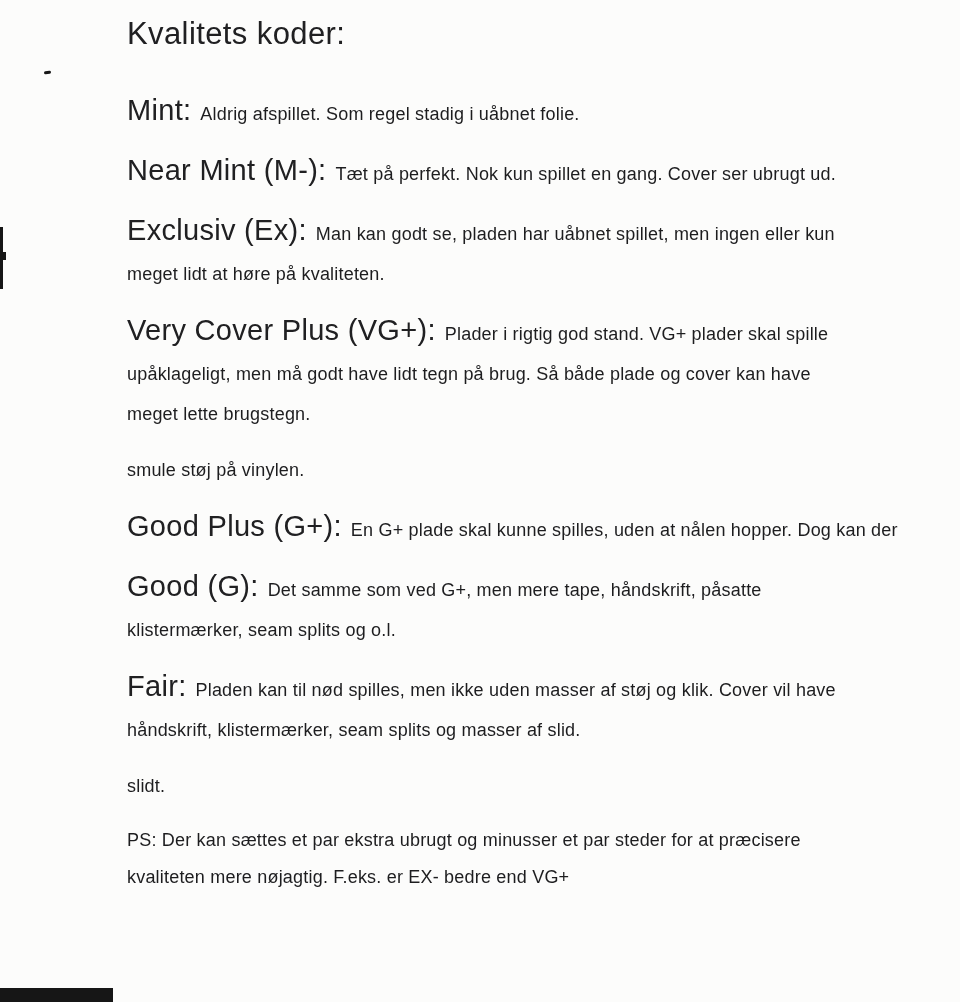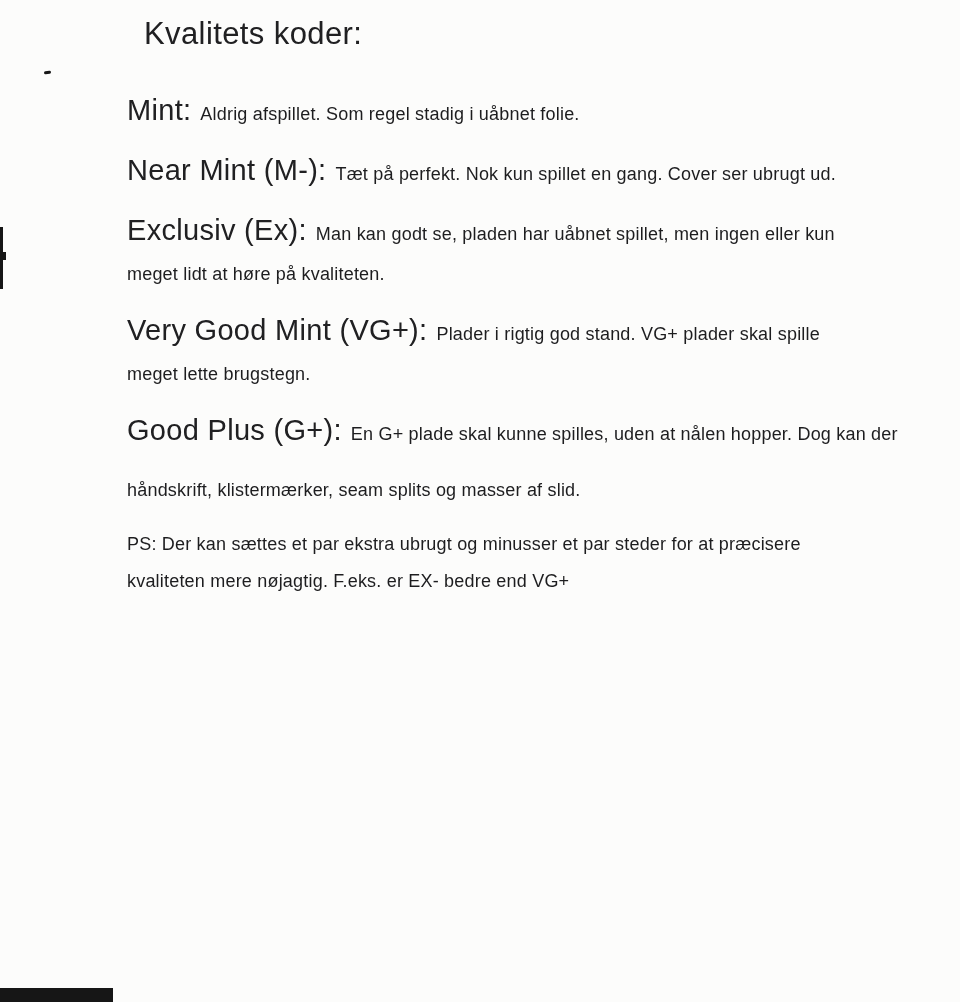--- a/index.html
+++ b/index.html
@@ -13,21 +13,21 @@
     overflow: hidden;
   }
   .page {
     padding: 16px 60px 0 127px;
     max-width: 773px;
   }
   h1.doc-title {
     font-size: 31px;
     font-weight: 400;
     letter-spacing: 0.4px;
-    margin: 0 0 38px 17px;
+    margin: 0 0 38px 0;
     line-height: 36px;
     color: #202022;
   }
   .entry {
     margin: 16px 0 16px 0;
     line-height: 40px;
     font-size: 18px;
   }
   .first-line, .cont {
     display: block;
@@ -78,40 +78,52 @@
 
   <p class="entry">
     <span class="first-line">
       <span class="term">Exclusiv (Ex):</span><span class="desc">Man kan godt se, pladen har uåbnet spillet, men ingen eller kun</span>
     </span>
     <span class="desc cont">meget lidt at høre på kvaliteten.</span>
   </p>
 
   <p class="entry">
     <span class="first-line">
-      <span class="term">Very Good Mint (VG+):</span><span class="desc">Plader i rigtig god stand. VG+ plader skal spille</span>
+      <span class="term">Very Cover Plus (VG+):</span><span class="desc">Plader i rigtig god stand. VG+ plader skal spille</span>
     </span>
+    <span class="desc cont">upåklageligt, men må godt have lidt tegn på brug. Så både plade og cover kan have</span>
     <span class="desc cont">meget lette brugstegn.</span>
   </p>
 
   <p class="entry">
+    <span class="desc cont">smule støj på vinylen.</span>
   </p>
 
   <p class="entry">
     <span class="first-line">
       <span class="term">Good Plus (G+):</span><span class="desc">En G+ plade skal kunne spilles, uden at nålen hopper. Dog kan der</span>
     </span>
   </p>
 
+  <p class="entry">
+    <span class="first-line">
+      <span class="term">Good (G):</span><span class="desc">Det samme som ved G+, men mere tape, håndskrift, påsatte</span>
+    </span>
+    <span class="desc cont">klistermærker, seam splits og o.l.</span>
+  </p>
 
   <p class="entry">
+    <span class="first-line">
+      <span class="term">Fair:</span><span class="desc">Pladen kan til nød spilles, men ikke uden masser af støj og klik. Cover vil have</span>
+    </span>
     <span class="desc cont">håndskrift, klistermærker, seam splits og masser af slid.</span>
   </p>
 
   <p class="entry">
+    <span class="desc cont">slidt.</span>
   </p>
 
   <p class="footnote">
     <span>PS: Der kan sættes et par ekstra ubrugt og minusser et par steder for at præcisere</span>
     <span>kvaliteten mere nøjagtig. F.eks. er EX- bedre end VG+</span>
   </p>
 
 </div>
 
 <div class="artifact mark-top-dash"></div>

